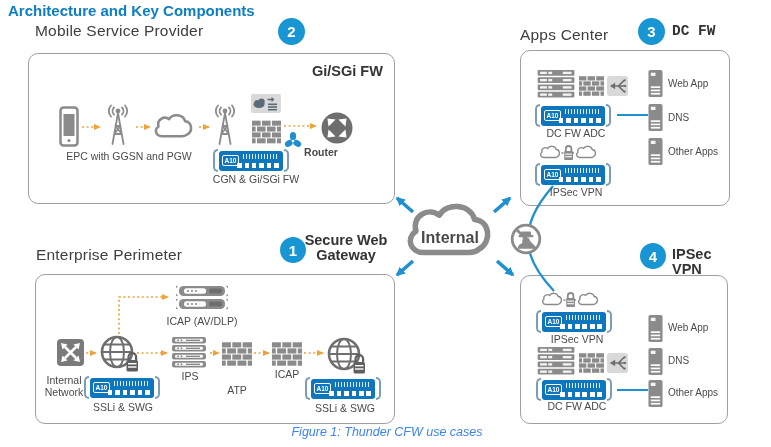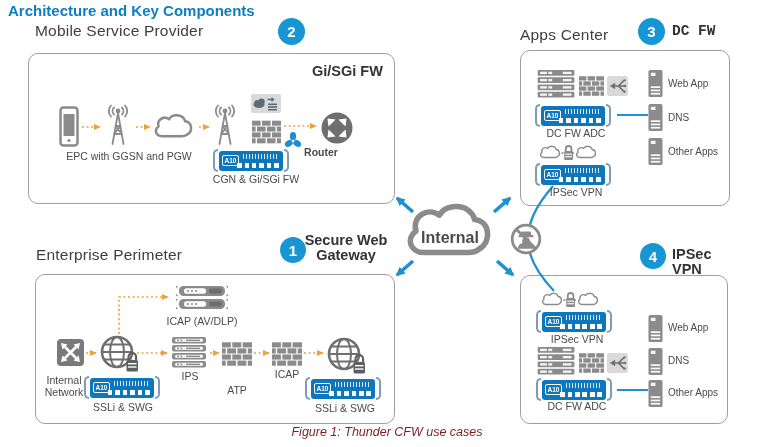--- a/index.html
+++ b/index.html
@@ -9,21 +9,21 @@
   #connectors{position:absolute;left:0;top:0;z-index:1;pointer-events:none;}
   .i{position:absolute;z-index:2;}
   .lbl{position:absolute;z-index:2;font-size:10.5px;color:#4a4a4a;text-align:center;line-height:12px;}
   .llbl{position:absolute;z-index:2;font-size:10px;color:#4a4a4a;text-align:left;line-height:12px;}
   .sec-title{position:absolute;z-index:2;font-size:15.5px;color:#3e3e3e;letter-spacing:.2px;}
   .badge{position:absolute;z-index:2;border-radius:50%;background:#1796d3;color:#fff;
          display:flex;align-items:center;justify-content:center;font-weight:bold;font-size:15px;}
   .badge-lbl{position:absolute;z-index:2;font-weight:bold;font-size:14.5px;color:#333;line-height:15px;}
   #page-title{position:absolute;left:8px;top:2px;z-index:2;font-weight:bold;font-size:15px;color:#0c7ec2;}
   #caption{position:absolute;left:287px;top:425px;width:200px;z-index:2;font-style:italic;
-           font-size:12.5px;color:#7f1d1d;text-align:center;}
+           font-size:12.5px;color:#3b82f6;text-align:center;}
   #internet-label{position:absolute;left:402px;top:229px;width:96px;z-index:4;text-align:center;
                   font-weight:bold;font-size:16px;color:#4a4a4a;}
   .top3{z-index:3;}
   
   .appl{position:absolute;z-index:2;display:flex;align-items:center;height:21px;}
   .paren{width:5px;height:23px;box-sizing:border-box;}
   .paren.l{border:2px solid #7d9cb8;border-right:none;border-radius:10px 0 0 10px;margin-right:1px;}
   .paren.r{border:2px solid #7d9cb8;border-left:none;border-radius:0 10px 10px 0;margin-left:1px;}
   .appl .body{position:relative;width:64px;height:20px;background:#0e76bd;border-radius:3px;}
   .appl .logo{position:absolute;left:3px;top:4.5px;font-size:6.5px;font-weight:bold;color:#fff;

